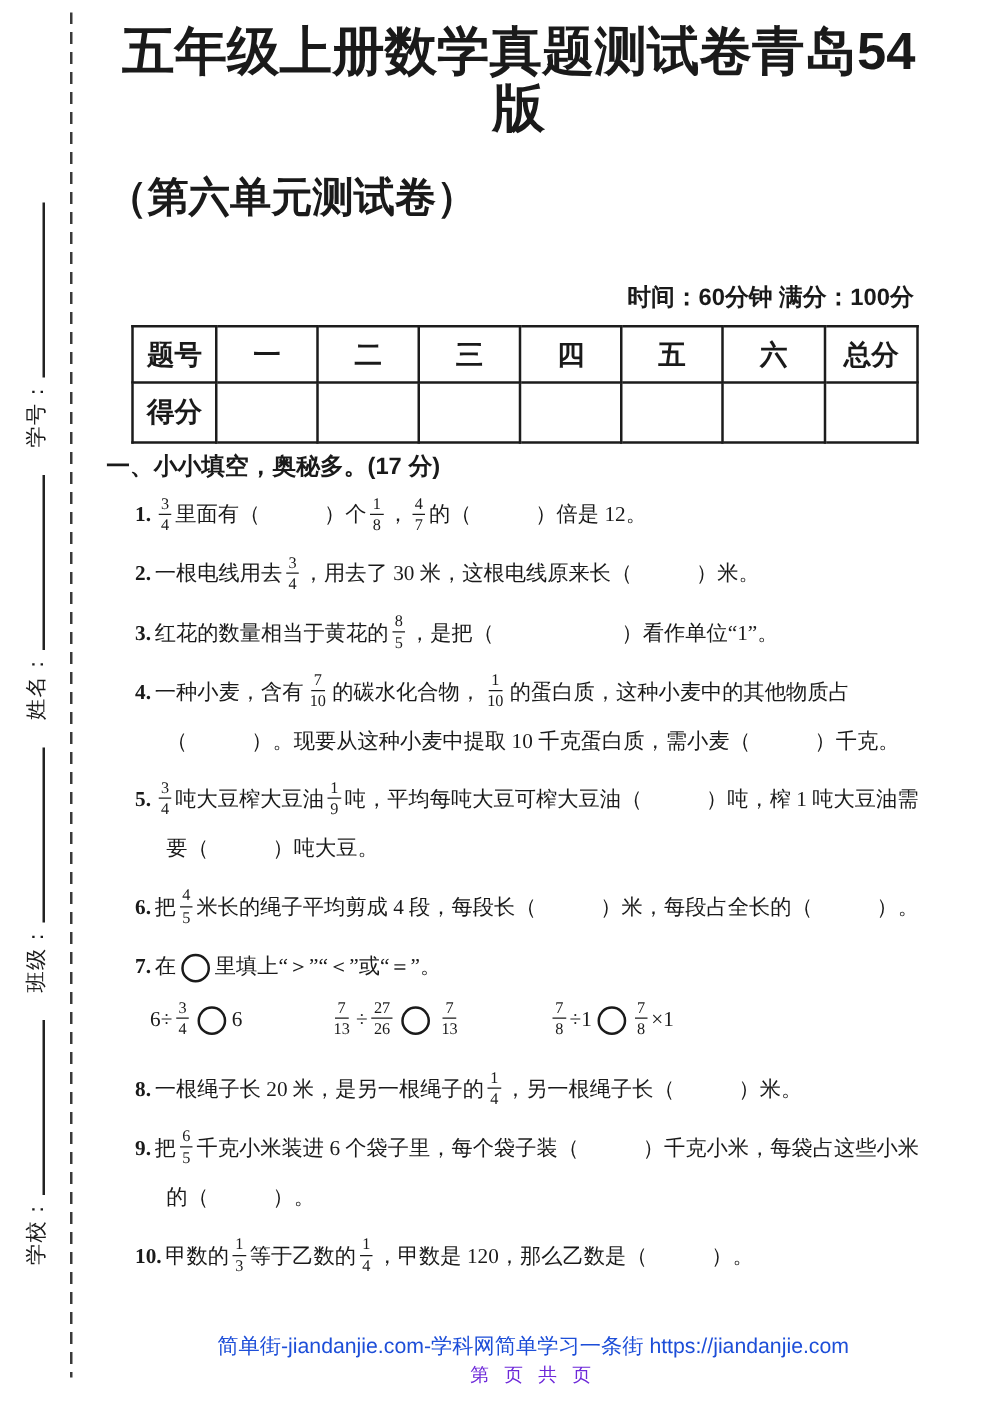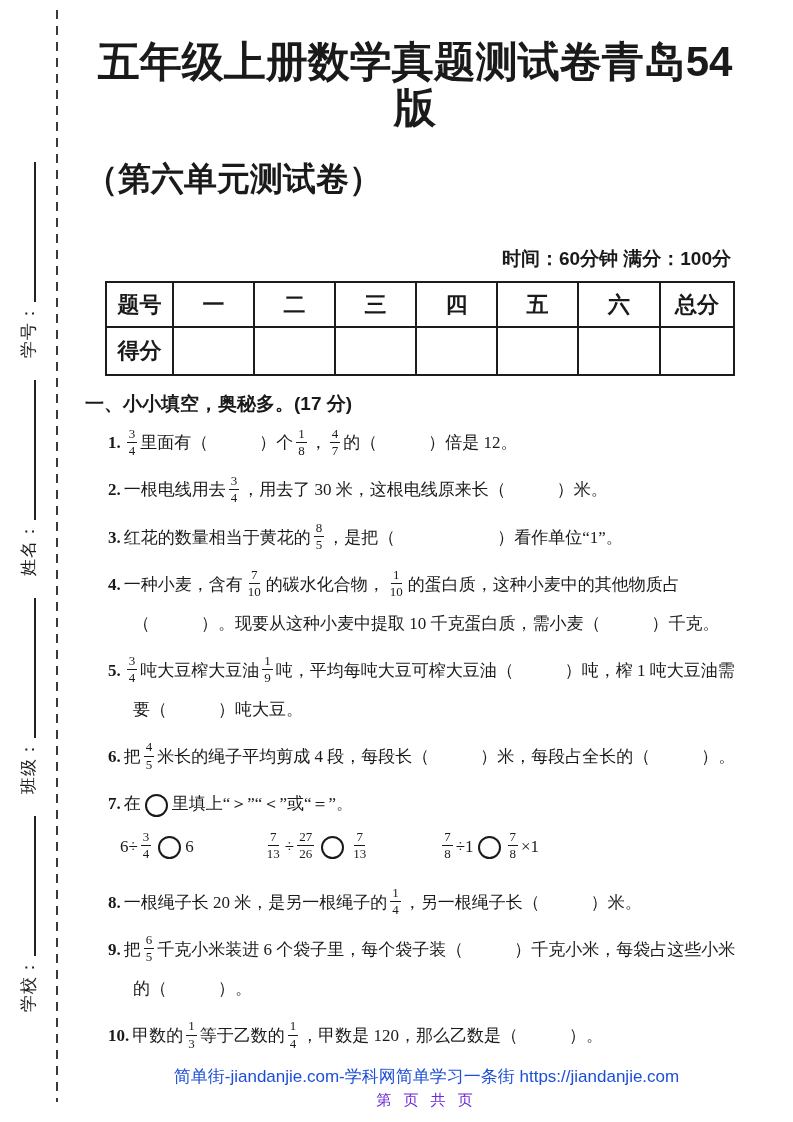--- a/index.html
+++ b/index.html
@@ -16,21 +16,21 @@
   .margin-strip{
     position:absolute;left:6px;top:1012px;width:932px;height:44px;
     transform:rotate(-90deg);transform-origin:0 0;
     display:flex;align-items:center;gap:22px;
     font-size:17px;white-space:nowrap;
   }
   .mitem{display:inline-flex;align-items:center;}
   .mtext{letter-spacing:1px;}
   .mline{display:inline-block;width:140px;height:14px;border-bottom:2px solid #222;margin-left:2px;}
 
-  .content{position:absolute;left:85px;top:0;width:660px;padding-top:39px;}
+  .content{position:absolute;left:85px;top:0;width:660px;padding-top:18px;}
   .page-title{
     font-family:"Liberation Sans",sans-serif;font-weight:bold;
     font-size:42px;line-height:1.1;text-align:center;letter-spacing:0px;
   }
   .page-subtitle{
     font-family:"Liberation Sans",sans-serif;font-weight:bold;
     font-size:33px;text-align:left;margin-top:26px;
   }
   .exam-meta{
     font-family:"Liberation Sans",sans-serif;font-weight:bold;
@@ -39,21 +39,21 @@
   table.score-table{border-collapse:collapse;margin:9px 0 0 20px;table-layout:fixed;}
   table.score-table td{
     border:2px solid #1c1c1c;text-align:center;vertical-align:middle;
     font-family:"Liberation Sans",sans-serif;font-weight:bold;font-size:22px;
   }
   table.score-table tr:first-child td{height:41px;border-radius:16px;}
   table.score-table tr:last-child td{height:44px;margin-left:48px;}
 
   .section-heading{
     font-family:"Liberation Sans",sans-serif;font-weight:bold;
-    font-size:19px;margin:15px 0 6px 0;
+    font-size:19px;margin:5px 0 6px 0;
   }
   .question{
     font-size:17px;line-height:2.3;margin-bottom:8px;
     padding-left:48px;text-indent:-25px;
   }
   .qnum{font-weight:bold;margin-right:3px;}
   .frac{
     display:inline-flex;flex-direction:column;align-items:center;
     vertical-align:middle;font-size:13px;line-height:1.25;margin:0 3px;
     text-indent:0;position:relative;top:-2px;

